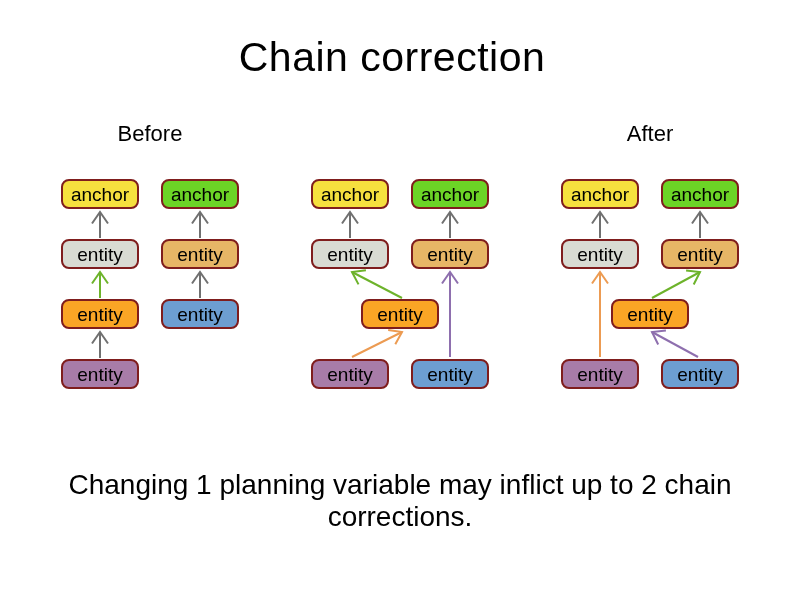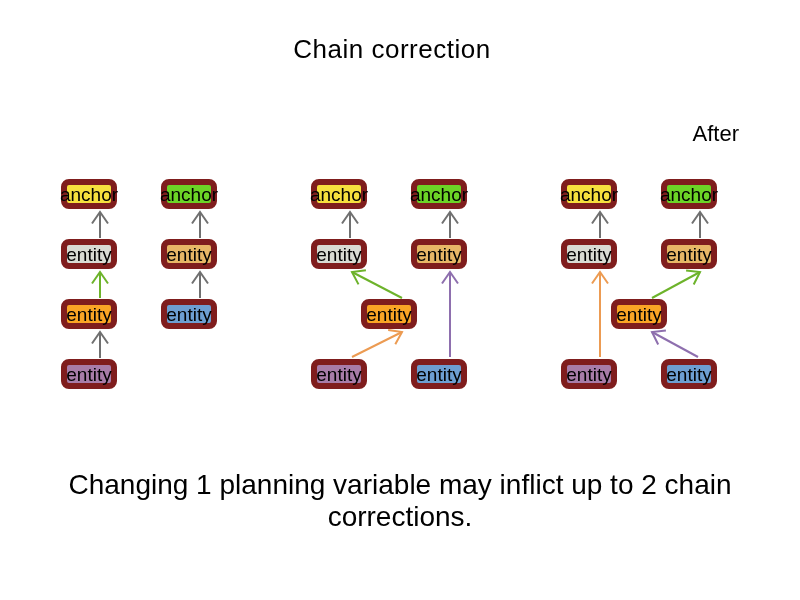--- a/index.html
+++ b/index.html
@@ -7,53 +7,54 @@
     width:800px;height:600px;
     background:#ffffff;
     font-family:"Liberation Sans", sans-serif;
     color:#000;
     position:relative;
     overflow:hidden;
   }
   .stage{position:absolute;left:0;top:0;width:800px;height:600px;}
   .title{
     position:absolute;top:34px;left:0;width:784px;
-    text-align:center;font-size:26px;letter-spacing:0.5px;
+    text-align:center;font-size:41px;letter-spacing:0.5px;
   }
   .panel-heading{
     position:absolute;top:121px;width:178px;
     text-align:center;font-size:22px;
   }
   .heading-before{left:61px;}
-  .heading-after{left:561px;text-align:right;}
+  .heading-after{left:561px;}
   .caption{
     position:absolute;top:469px;left:0;width:800px;
     text-align:center;font-size:28px;
   }
   .node{
-    position:absolute;width:56px;height:30px;box-sizing:border-box;
-    border:6px solid #7f1d1d;border-radius:8px;
+    position:absolute;width:78px;height:30px;box-sizing:border-box;
+    border:2px solid #7f1d1d;border-radius:8px;
     display:flex;align-items:center;justify-content:center;
     font-size:19px;line-height:1;
   }
   
   .row1{top:179px}.row2{top:239px}.row3{top:299px}.row4{top:359px}
   
   .bc1{left:61px}.bc2{left:161px}
   .mc1{left:311px}.mc2{left:411px}.mshift{left:361px}
   .ac1{left:561px}.ac2{left:661px}.ashift{left:611px}
   #arrow-layer{position:absolute;left:0;top:0;width:800px;height:600px;pointer-events:none;}
 </style>
 </head>
 <body style="background: rgb(255, 255, 255);">
 
 <div class="stage">
 
   <div class="title">Chain correction</div>
 
+  <div class="panel-heading heading-before">Before</div>
   <div class="panel-heading heading-after">After</div>
 
   <svg id="arrow-layer" viewBox="0 0 800 600" xmlns="http://www.w3.org/2000/svg">
       <g>
         <line x1="100" y1="238" x2="100" y2="212" stroke="#707070" stroke-width="2"></line>
         <polyline points="92.0,223.5 100,212 108.0,223.5" fill="none" stroke="#707070" stroke-width="2"></polyline>
       </g>
       <g>
         <line x1="100" y1="298" x2="100" y2="272" stroke="#6DB32B" stroke-width="2"></line>
         <polyline points="92.0,283.5 100,272 108.0,283.5" fill="none" stroke="#6DB32B" stroke-width="2"></polyline>

